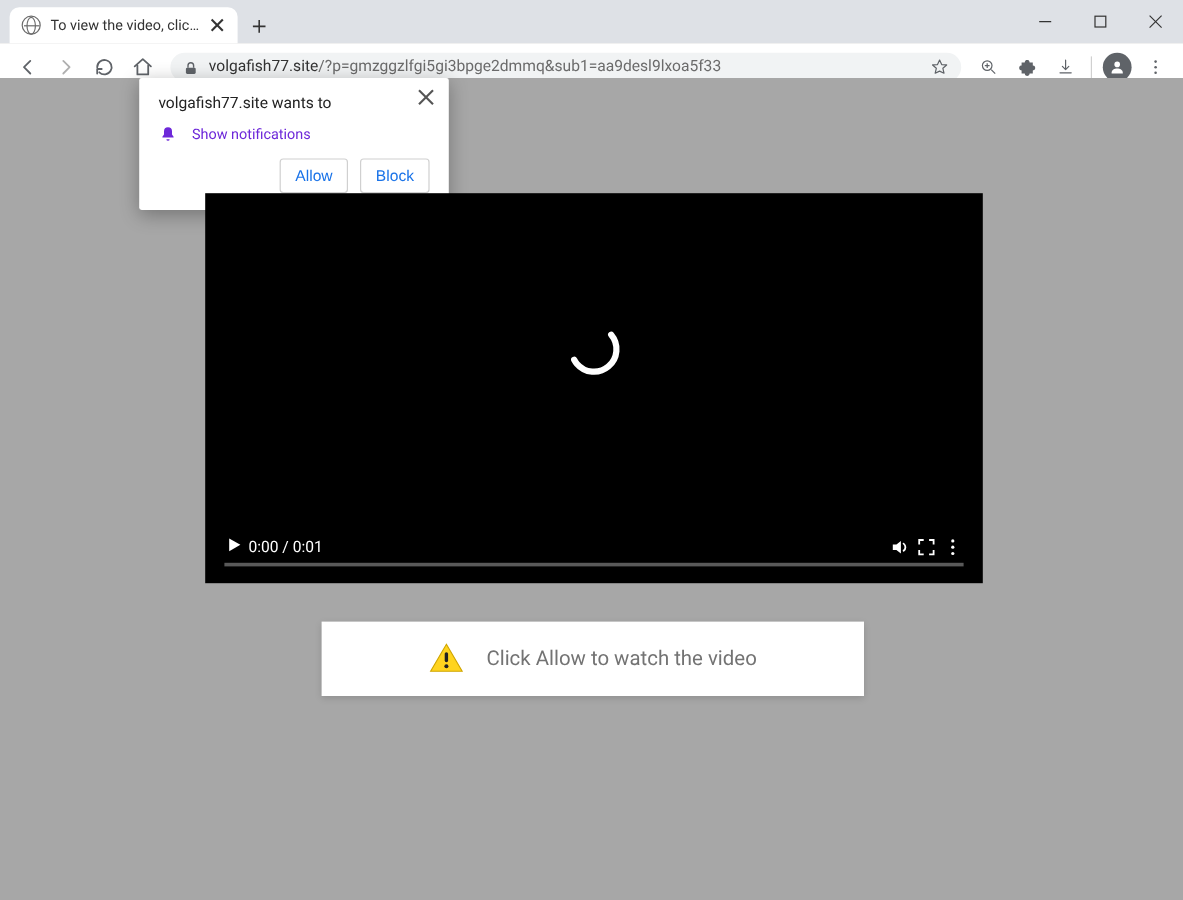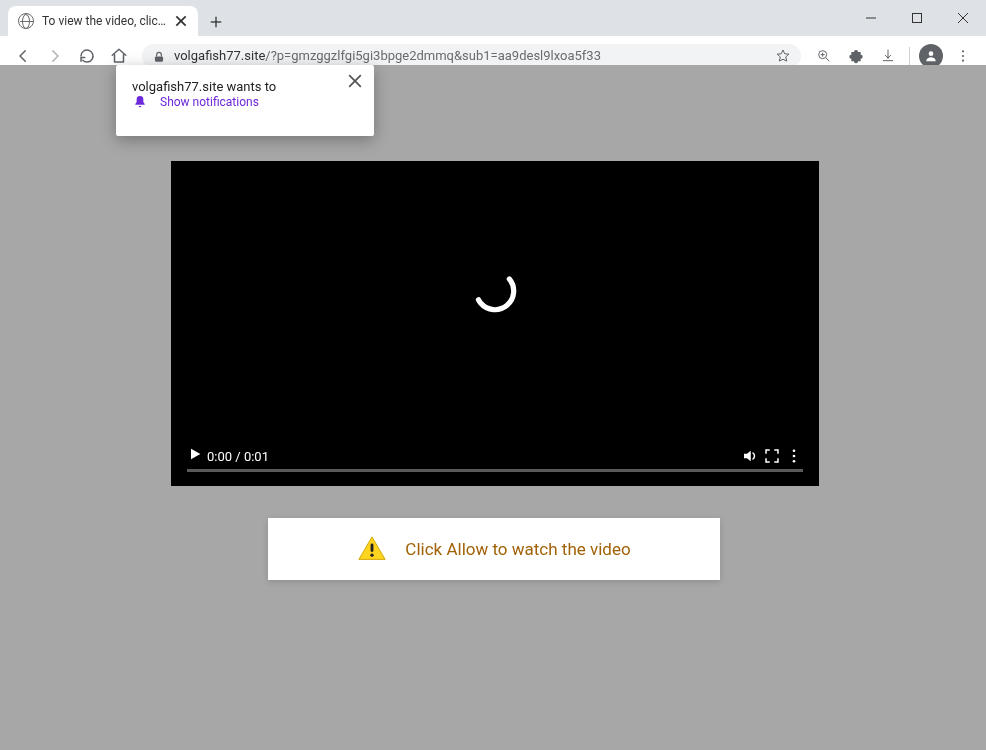--- a/index.html
+++ b/index.html
@@ -193,40 +193,40 @@
     position: absolute;
     left: 268px; top: 453px;
     width: 452px; height: 62px;
     background: #fff;
     display: flex; align-items: center; justify-content: center;
     gap: 18px;
     box-shadow: 0 2px 6px rgba(0,0,0,0.15);
   }
   .warn-triangle { width: 30px; height: 28px; }
   .message-text {
-    font-size: 17px; color: #a16207;
+    font-size: 17px; color: #737373;
   }
 
   
   .perm-popup {
     position: absolute;
     left: 116px; top: 0px;
     width: 258px;
     background: #fff;
     box-shadow: 0 4px 16px rgba(0,0,0,0.3);
     border-radius: 2px;
     padding: 14px 16px 14px 16px;
   }
   .perm-popup .close-x {
     position: absolute; top: 8px; right: 12px;
     width: 14px; height: 14px;
     color: #555;
   }
   .perm-title {
-    font-size: 13px; color: #222; 
+    font-size: 13px; color: #222; margin-bottom: 10px;
   }
   .perm-row {
     display: flex; align-items: center; gap: 12px;
     font-size: 12px; color: #6d28d9; margin-bottom: 12px;
   }
   .perm-row .bell { width: 16px; height: 16px; }
   .perm-buttons {
     display: flex; justify-content: flex-end; gap: 10px;
   }
   .perm-btn {
@@ -374,20 +374,24 @@
     <div class="perm-title">volgafish77.site wants to</div>
     <div class="perm-row">
       <span class="bell">
         <svg viewBox="0 0 24 24" fill="currentColor">
             <path d="M12 3a5 5 0 0 0-5 5v4l-2 3v1h14v-1l-2-3V8a5 5 0 0 0-5-5z"></path>
             <path d="M10 18a2 2 0 0 0 4 0"></path>
           </svg>
       </span>
       <span>Show notifications</span>
     </div>
+    <div class="perm-buttons">
+      <button class="perm-btn">Allow</button>
+      <button class="perm-btn">Block</button>
+    </div>
   </div>
 
   <div class="player">
     <div class="spinner">
       <svg viewBox="0 0 50 50">
           <circle cx="25" cy="25" r="18" fill="none" stroke="#fff" stroke-width="5" stroke-linecap="round" stroke-dasharray="60 60" transform="rotate(-40 25 25)"></circle>
         </svg>
     </div>
     <div class="progress-track">
       <div class="progress-fill"></div>

